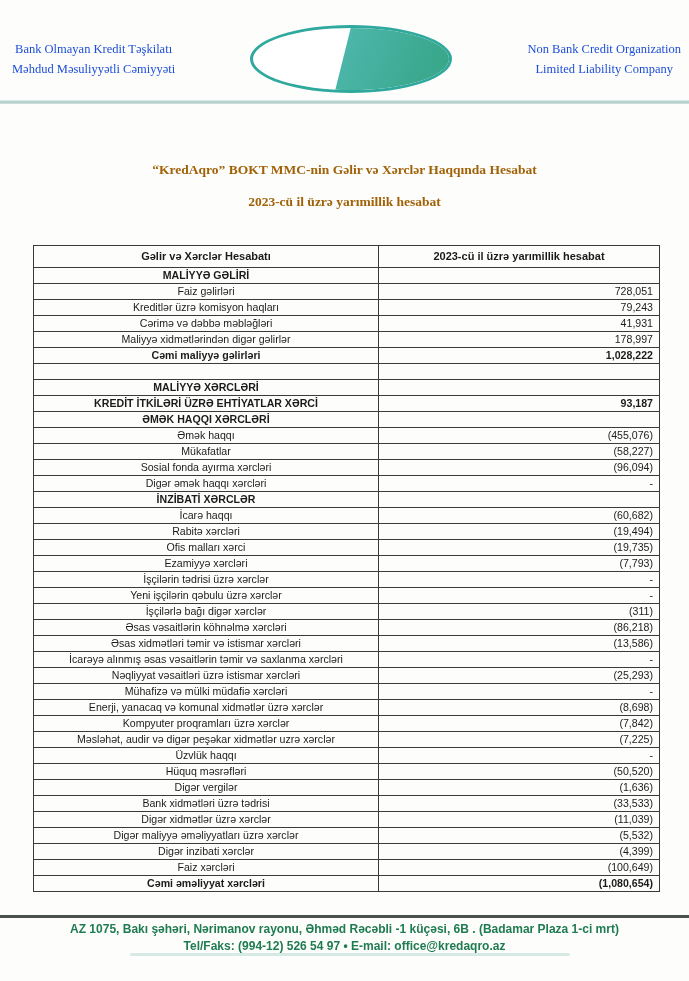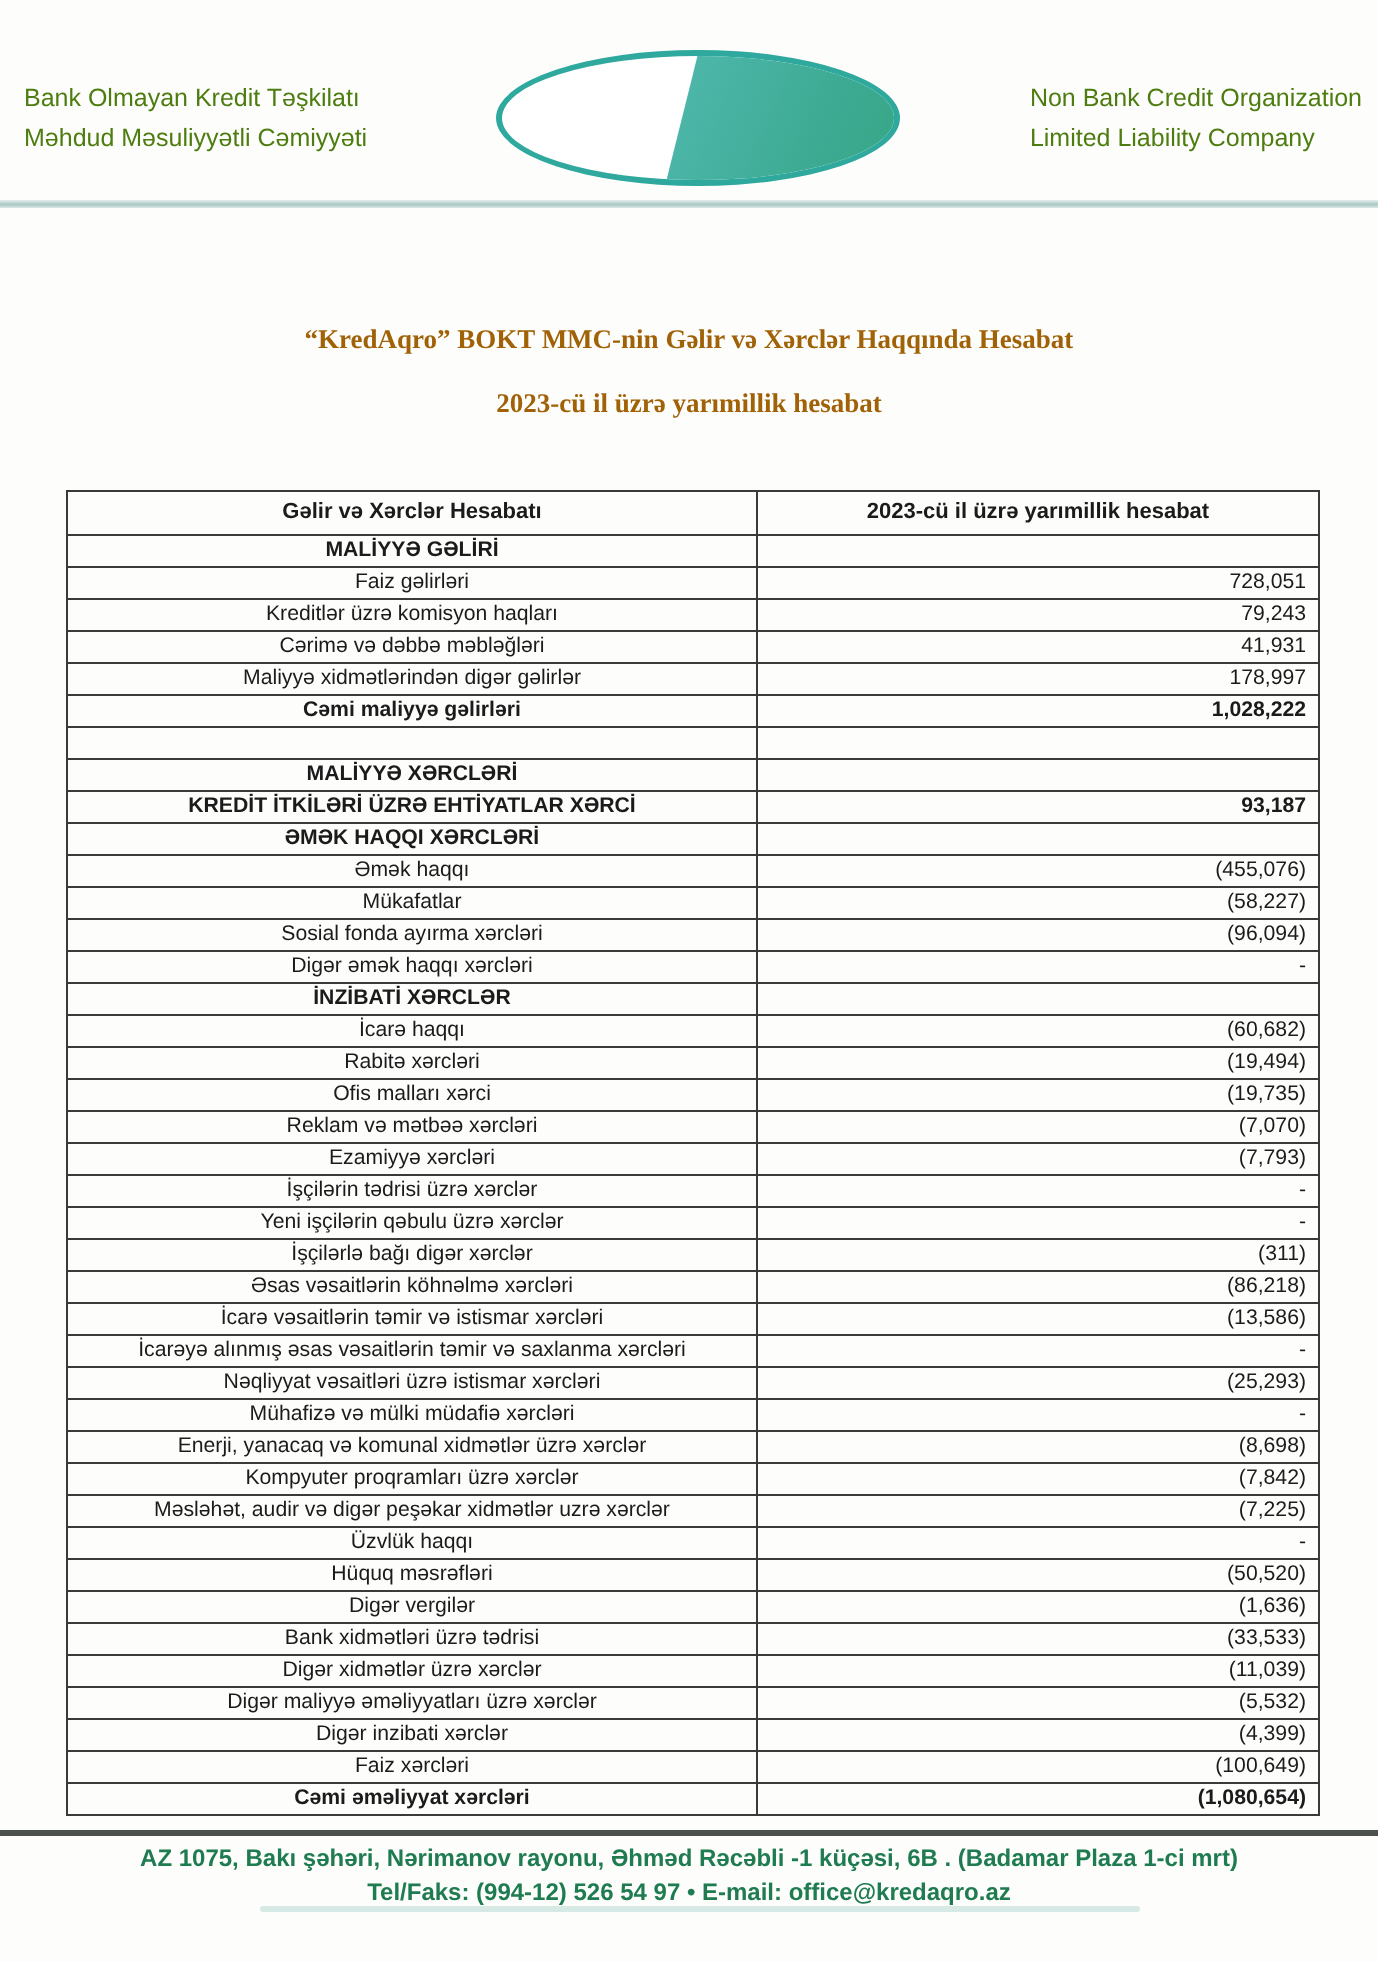--- a/index.html
+++ b/index.html
@@ -10,22 +10,22 @@
     background: #fefefdf5; background-color: #fdfdfc;
     margin: 0 auto; overflow: hidden; color: #1c1c1c;
   }
 
   
   .letterhead {
     position: absolute; top: 16px; left: 0; width: 689px; height: 86px;
     display: flex; align-items: center; justify-content: space-between;
   }
   .corner {
-    font-family: Liberation Sans, sans-serif; font-size: 12.5px; color: #4d7c0f;
-    line-height: 1.6; white-space: nowrap;
+    font-family: Liberation Serif, serif; font-size: 12.5px; color: #1d4ed8;
+    text-align: center; line-height: 1.6; white-space: nowrap;
   }
   .corner.left  { margin-left: 12px; }
   .corner.right { margin-right: 8px; }
 
   .logo {
     position: relative; width: 202px; height: 68px;
     border: 3px solid #2fa89e; border-radius: 50%;
     background: #ffffff; overflow: hidden; flex-shrink: 0;
     display: flex; align-items: center; justify-content: center;
   }
@@ -196,45 +196,41 @@
         </tr>
         <tr class="row-item">
           <td class="label">Rabitə xərcləri</td>
           <td class="value">(19,494)</td>
         </tr>
         <tr class="row-item">
           <td class="label">Ofis malları xərci</td>
           <td class="value">(19,735)</td>
         </tr>
         <tr class="row-item">
-          <td class="label">Reklam və mətbəə xərcləri</td>
-          <td class="value">(7,070)</td>
-        </tr>
-        <tr class="row-item">
           <td class="label">Ezamiyyə xərcləri</td>
           <td class="value">(7,793)</td>
         </tr>
         <tr class="row-item">
           <td class="label">İşçilərin tədrisi üzrə xərclər</td>
           <td class="value">-</td>
         </tr>
         <tr class="row-item">
           <td class="label">Yeni işçilərin qəbulu üzrə xərclər</td>
           <td class="value">-</td>
         </tr>
         <tr class="row-item">
           <td class="label">İşçilərlə bağı digər xərclər</td>
           <td class="value">(311)</td>
         </tr>
         <tr class="row-item">
           <td class="label">Əsas vəsaitlərin köhnəlmə xərcləri</td>
           <td class="value">(86,218)</td>
         </tr>
         <tr class="row-item">
-          <td class="label">İcarə vəsaitlərin təmir və istismar  xərcləri</td>
+          <td class="label">Əsas xidmətləri təmir və istismar  xərcləri</td>
           <td class="value">(13,586)</td>
         </tr>
         <tr class="row-item">
           <td class="label">İcarəyə alınmış əsas vəsaitlərin təmir və saxlanma xərcləri</td>
           <td class="value">-</td>
         </tr>
         <tr class="row-item">
           <td class="label">Nəqliyyat vəsaitləri üzrə istismar xərcləri</td>
           <td class="value">(25,293)</td>
         </tr>

